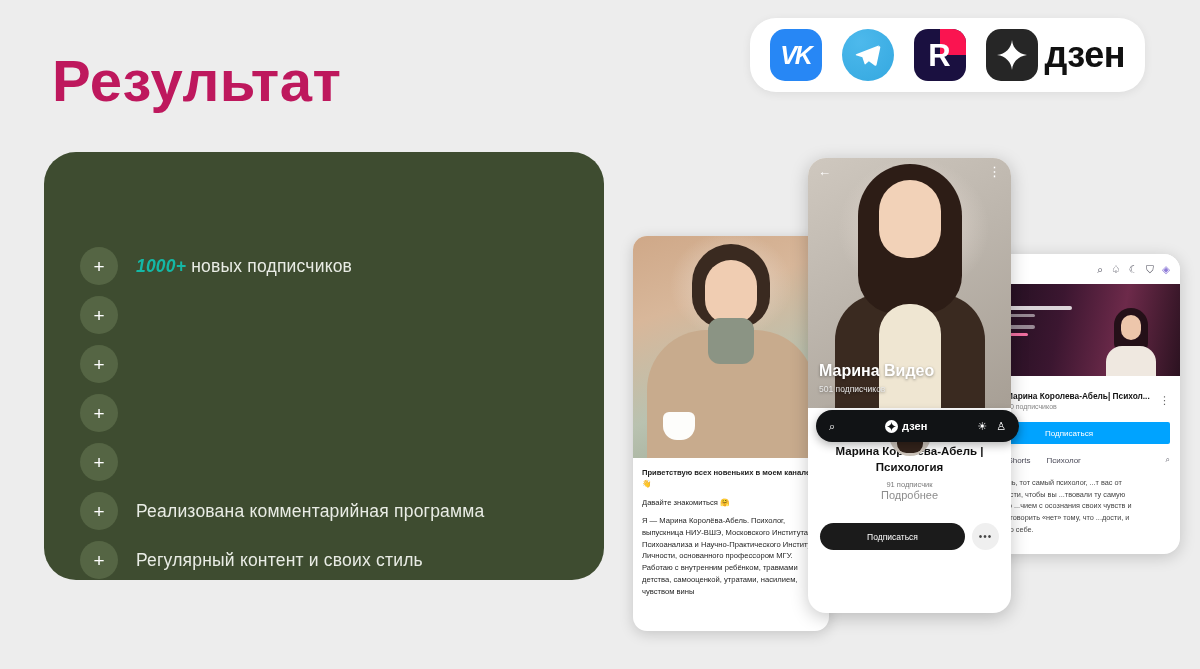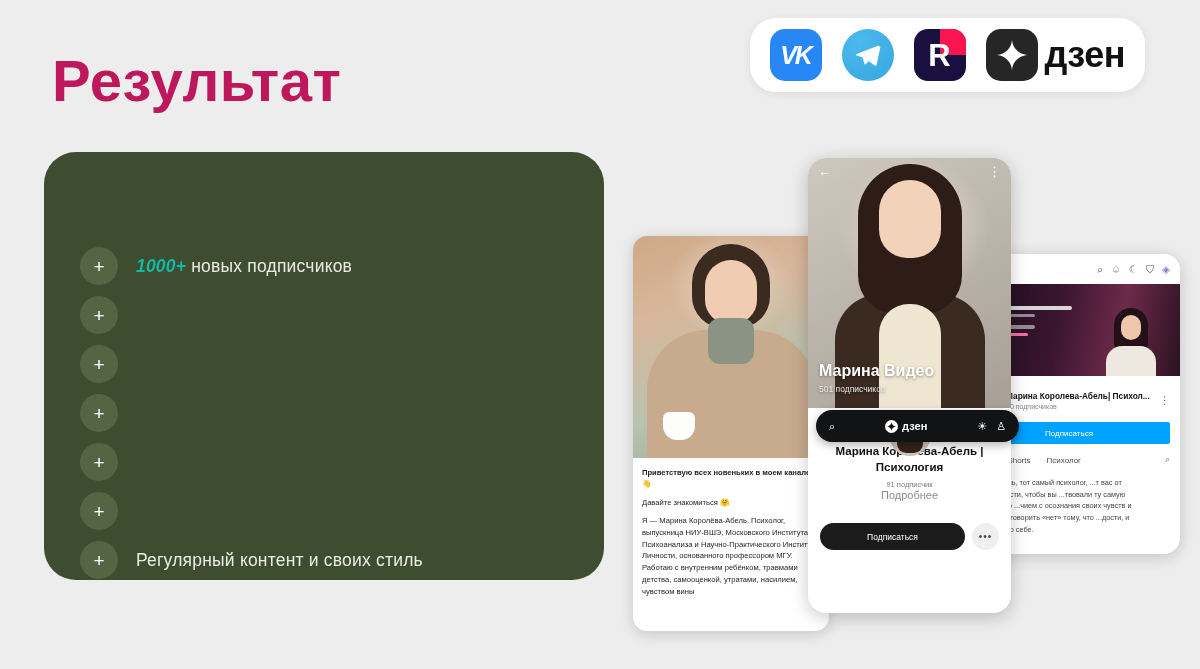--- a/index.html
+++ b/index.html
@@ -580,20 +580,21 @@
     <div class="bullet-row">
       <div class="bullet-badge">+</div>
     </div>
 
     <div class="bullet-row">
       <div class="bullet-badge">+</div>
     </div>
 
     <div class="bullet-row">
       <div class="bullet-badge">+</div>
+      <div class="bullet-text"><b></b><span>Реализована комментарийная программа</span></div>
     </div>
 
     <div class="bullet-row">
       <div class="bullet-badge">+</div>
       <div class="bullet-text"><b></b><span>Регулярный контент и своих стиль</span></div>
     </div>
 
   </div>
 </div>
 

